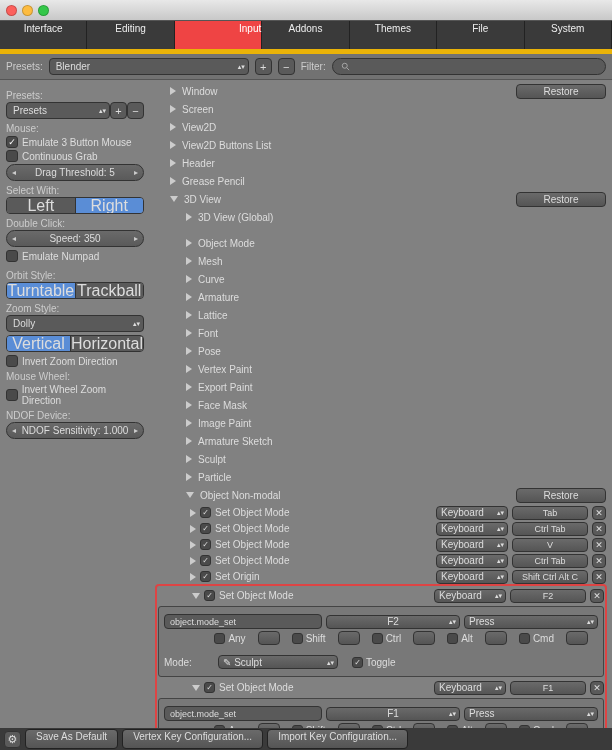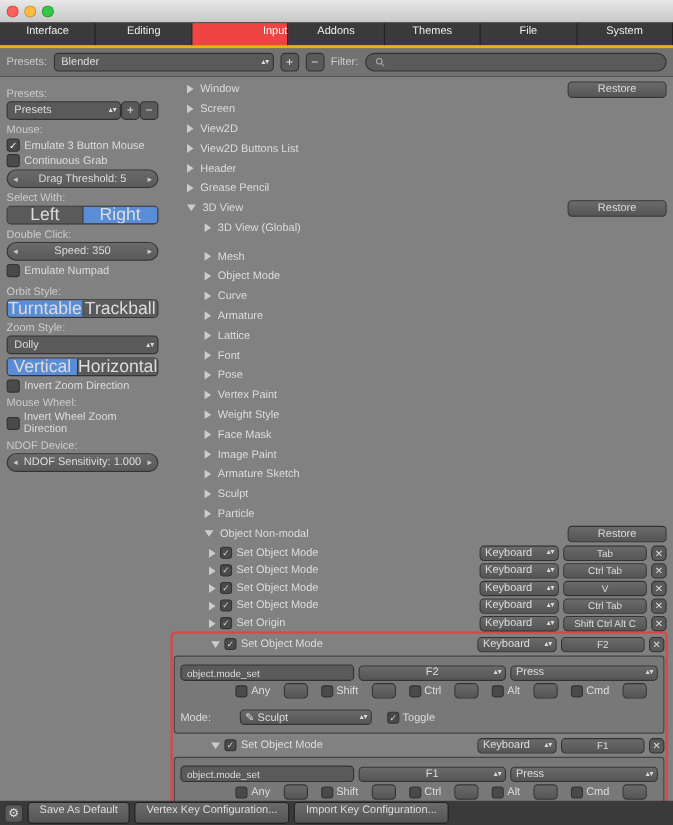--- a/index.html
+++ b/index.html
@@ -2,21 +2,21 @@
 <html><head>
 <meta charset="utf-8">
 <style>
 * { margin:0; padding:0; box-sizing:border-box; font-family:"Lucida Grande",Arial,sans-serif; font-size:10px; color:#ddd; }
 body { background:#818181; width:612px; height:750px; overflow:hidden; position:relative; }
 .titlebar { height:20px; background:linear-gradient(#e8e8e8,#c8c8c8); display:flex; align-items:center; padding:0 6px; color:#333; position:relative; }
 .tbtns { display:flex; gap:5px; }
 .tbtn { width:11px; height:11px; border-radius:50%; border:1px solid rgba(0,0,0,.2); }
 .tbtn.r{background:#fc605c;} .tbtn.y{background:#fdbc40;} .tbtn.g{background:#34c749;}
 .titlebar .title{ position:absolute; left:0; right:0; text-align:center; font-size:11px; color:#333; }
-.topbar { height:24px; background:#3a3a3a; display:flex; border-top:1px solid #555; border-bottom:3px solid #eab308; }
+.topbar { height:34px; background:#3a3a3a; display:flex; border-top:1px solid #555; border-bottom:5px solid #eab308; }
 .topbar .tab { flex:1; text-align:center; line-height:16px; font-size:10px; color:#eee; border-right:1px solid #222; cursor:pointer; }
 .topbar .tab.active{ background:#ef4444; color:#fff;text-align:right; }
 .hdr { height:26px; background:#727272; display:flex; align-items:center; padding:0 6px; gap:6px; border-bottom:1px solid #555; }
 .label { font-size:10px; color:#ccc; }
 .select { background:#5a5a5a; border:1px solid #333; border-radius:4px; height:17px; display:flex; align-items:center; padding:0 18px 0 6px; position:relative; color:#eee; font-size:10px; }
 .select .arrows{ position:absolute; right:3px; display:flex; flex-direction:column; line-height:5px; font-size:7px; }
 .iconbtn { width:17px; height:17px; background:#5a5a5a; border:1px solid #333; border-radius:4px; display:flex; align-items:center; justify-content:center; font-size:11px; cursor:pointer; }
 .filter { background:#5a5a5a; border:1px solid #333; border-radius:9px; height:17px; flex:1; display:flex; align-items:center; padding:0 8px; color:#aaa; }
 .filter svg{width:10px;height:10px;fill:#aaa;margin-right:4px;}
 .main { display:flex; height:668px; }
@@ -211,30 +211,30 @@
     <div class="tree-row">
         <span class="ind" style="width:24px"></span>
         <span class="tri r"></span>
         <span>3D View (Global)</span>
       </div>
     <div style="height:8px"></div>
     <div id="sub-list">
         <div class="tree-row">
           <span class="ind" style="width:24px"></span>
           <span class="tri r"></span>
+          <span>Object Mode</span>
+        </div>
+        <div class="tree-row">
+          <span class="ind" style="width:24px"></span>
+          <span class="tri r"></span>
           <span>Mesh</span>
         </div>
         <div class="tree-row">
           <span class="ind" style="width:24px"></span>
           <span class="tri r"></span>
-          <span>Object Mode</span>
-        </div>
-        <div class="tree-row">
-          <span class="ind" style="width:24px"></span>
-          <span class="tri r"></span>
           <span>Curve</span>
         </div>
         <div class="tree-row">
           <span class="ind" style="width:24px"></span>
           <span class="tri r"></span>
           <span>Armature</span>
         </div>
         <div class="tree-row">
           <span class="ind" style="width:24px"></span>
           <span class="tri r"></span>
@@ -251,21 +251,21 @@
           <span>Pose</span>
         </div>
         <div class="tree-row">
           <span class="ind" style="width:24px"></span>
           <span class="tri r"></span>
           <span>Vertex Paint</span>
         </div>
         <div class="tree-row">
           <span class="ind" style="width:24px"></span>
           <span class="tri r"></span>
-          <span>Weight Style</span>
+          <span>Export Paint</span>
         </div>
         <div class="tree-row">
           <span class="ind" style="width:24px"></span>
           <span class="tri r"></span>
           <span>Face Mask</span>
         </div>
         <div class="tree-row">
           <span class="ind" style="width:24px"></span>
           <span class="tri r"></span>
           <span>Image Paint</span>

